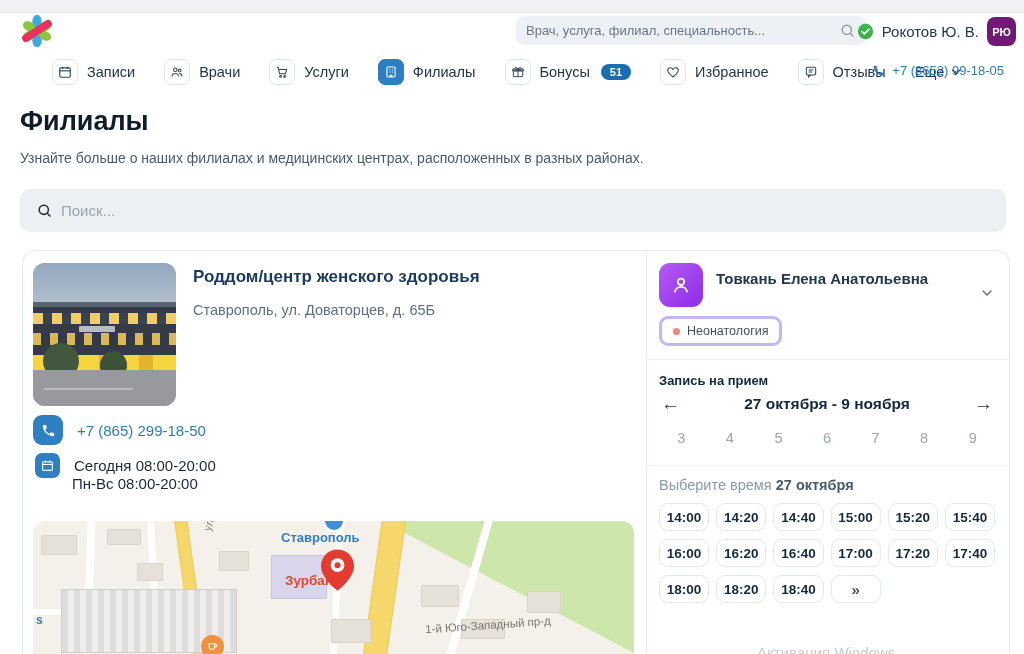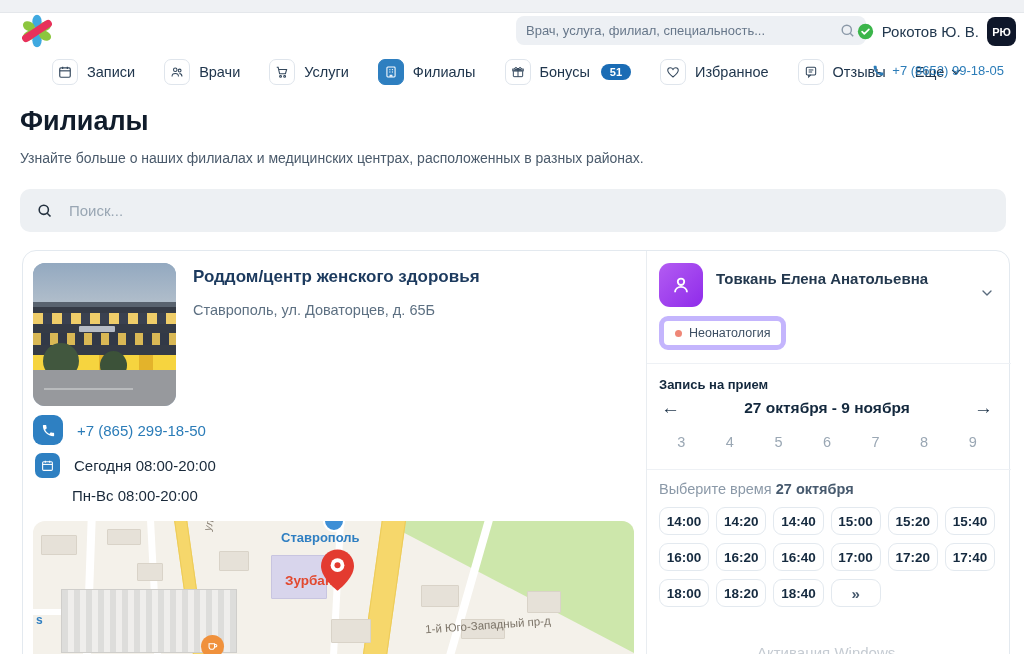--- a/index.html
+++ b/index.html
@@ -13,39 +13,39 @@
   
   .logo { position:absolute; left:20px; top:14px; width:34px; height:34px; }
   .top-search { position:absolute; left:516px; top:16px; width:350px; height:29px;
     background:#edf0f4; border-radius:8px; display:flex; align-items:center; padding:0 10px; }
   .top-search input { flex:1; border:none; outline:none; background:transparent;
     font-family:inherit; font-size:13px; color:#3c4f63; }
   .top-search input::placeholder { color:#67778a; }
   .top-search svg { flex:none; stroke:#8b99a8; }
   .userbox { position:absolute; right:8px; top:17px; display:flex; align-items:center; gap:8px; }
   .user-name { font-size:15px; color:#22384e; }
-  .user-avatar { width:29px; height:29px; border-radius:8px; background:#0f172a; color:#fff;
+  .user-avatar { width:29px; height:29px; border-radius:8px; background:#701a75; color:#fff;
     font-size:11px; font-weight:bold; display:flex; align-items:center; justify-content:center; }
 
   .nav { position:absolute; left:20px; top:57px; height:30px; display:flex; align-items:center; gap:29px;padding-left:32px; }
   .nav-item { display:flex; align-items:center; gap:9px; font-size:14.5px; color:#20364d; cursor:pointer; }
   .icon-box { width:26px; height:26px; border:1px solid #dfe5ec; border-radius:7px; background:#fff;
     display:flex; align-items:center; justify-content:center; color:#33475c; }
   .icon-box.active { background:#2e7fc0; border-color:#2e7fc0; color:#fff; }
   .badge { background:#1a6cb5; color:#fff; font-size:11px; font-weight:bold; border-radius:10px;
     padding:2px 9px; margin-left:2px; }
   .more-item { display:flex; align-items:center; gap:5px; font-size:14.5px; color:#20364d; cursor:pointer; }
   .nav-phone { position:absolute; right:20px; top:63px; display:flex; align-items:center; gap:7px;
     font-size:13px; color:#2b7cb8; }
 
   
   .h1 { position:absolute; left:20px; top:106px; font-size:27px; font-weight:bold; color:#101c2b; }
   .subtitle { position:absolute; left:20px; top:150px; font-size:14px; color:#4a5a6b; }
   .big-search { position:absolute; left:20px; top:189px; width:986px; height:43px; background:#edf0f3;
-    border-radius:10px; display:flex; align-items:center; padding:0 16px; gap:16px;justify-content:space-between; }
+    border-radius:10px; display:flex; align-items:center; padding:0 16px; gap:8px;justify-content:space-between; }
   .big-search svg { stroke:#24313f; flex:none; }
   .big-search input { flex:1; border:none; outline:none; background:transparent;
     font-family:inherit; font-size:15px; color:#3c4f63; }
   .big-search input::placeholder { color:#99a6b3; }
 
   
   .card { position:absolute; left:22px; top:250px; width:988px; height:420px;
     border:1px solid #e3e9ef; border-radius:14px; background:#fff; }
 
   .branch-photo { position:absolute; left:10px; top:12px; width:143px; height:143px;
@@ -67,21 +67,21 @@
 
   .branch-title { position:absolute; left:170px; top:16px; font-size:17px; font-weight:bold; color:#1c3a5e; }
   .branch-addr { position:absolute; left:170px; top:51px; font-size:14.5px; color:#5d7082; }
 
   .info-row { position:absolute; display:flex; align-items:center; gap:14px; }
   .sq-icon { border-radius:9px; background:#2e80c2; display:flex; align-items:center; justify-content:center; flex:none; }
   .sq-icon.lg { width:30px; height:30px; }
   .sq-icon.sm { width:25px; height:25px; border-radius:7px; }
   .phone-link { font-size:15px; color:#2b7cb8; }
   .sched-text { font-size:15px; color:#19293a; }
-  .sched2 { position:absolute; left:49px; top:236px; font-size:15px; color:#19293a;text-align:center; }
+  .sched2 { position:absolute; left:49px; top:224px; font-size:15px; color:#19293a;text-align:center; }
 
   
   .map { position:absolute; left:10px; top:270px; width:601px; height:150px;
     border-radius:12px 12px 0 0; overflow:hidden; background:#f4f1ea; }
   .park { position:absolute; inset:0; background:#cde7ab;
     clip-path:polygon(58% 0, 100% 0, 100% 88%); }
   .roadw { position:absolute; background:#fff; }
   .roady { position:absolute; background:#f6d76b; border-left:1px solid #eccb59; border-right:1px solid #eccb59; }
   .bld { position:absolute; background:#e6e1d8; border:1px solid #d9d3c8; border-radius:1px; }
   .parking { position:absolute; left:28px; top:68px; width:176px; height:64px;
@@ -100,21 +100,21 @@
   .map-s { position:absolute; left:3px; top:92px; font-size:12px; font-weight:bold; color:#2f7fc2; }
 
   
   .panel { position:absolute; left:623px; top:0; width:365px; height:420px; border-left:1px solid #e9edf1; }
   .doc-head { display:flex; align-items:flex-start; padding:12px 16px 0 12px; }
   .doc-avatar { width:44px; height:44px; border-radius:11px; flex:none;
     background:linear-gradient(135deg,#b35cf2,#8f2bea); display:flex; align-items:center; justify-content:center; }
   .doc-name { flex:1; margin:7px 0 0 13px; font-size:15px; font-weight:bold; color:#23384e; }
   .doc-chevron { margin-top:22px; color:#5a6b7d; }
   .tag { display:inline-flex; align-items:center; gap:7px; margin:9px 0 13px 12px;
-    border:5px solid #c4b5fd; border-radius:9px; padding:5px 11px; font-size:12.5px; color:#3d4f63; }
+    border:3px solid #c4b5fd; border-radius:9px; padding:5px 11px; font-size:12.5px; color:#3d4f63; }
   .tag-dot { width:7px; height:7px; border-radius:50%; background:#ef8777; }
   .hr { border:none; border-top:1px solid #eef1f5; }
   .sec-title { margin:13px 0 4px 12px; font-size:13px; font-weight:bold; color:#13283d; }
   .cal-head { display:flex; align-items:center; margin:6px 18px 0 14px; }
   .cal-arrow { font-size:19px; color:#1d3349; cursor:pointer; line-height:1; }
   .cal-range { flex:1; text-align:center; font-size:15.5px; font-weight:bold; color:#13283d; }
   .wd-row, .d-row { display:grid; grid-template-columns:repeat(7,1fr); margin:0 14px 0 10px; }
   .wd-row { margin-top:16px; }
   .wd { text-align:center; font-size:11px; color:#5c6b7a; letter-spacing:.4px; }
   .d-row { margin-top:10px; }

